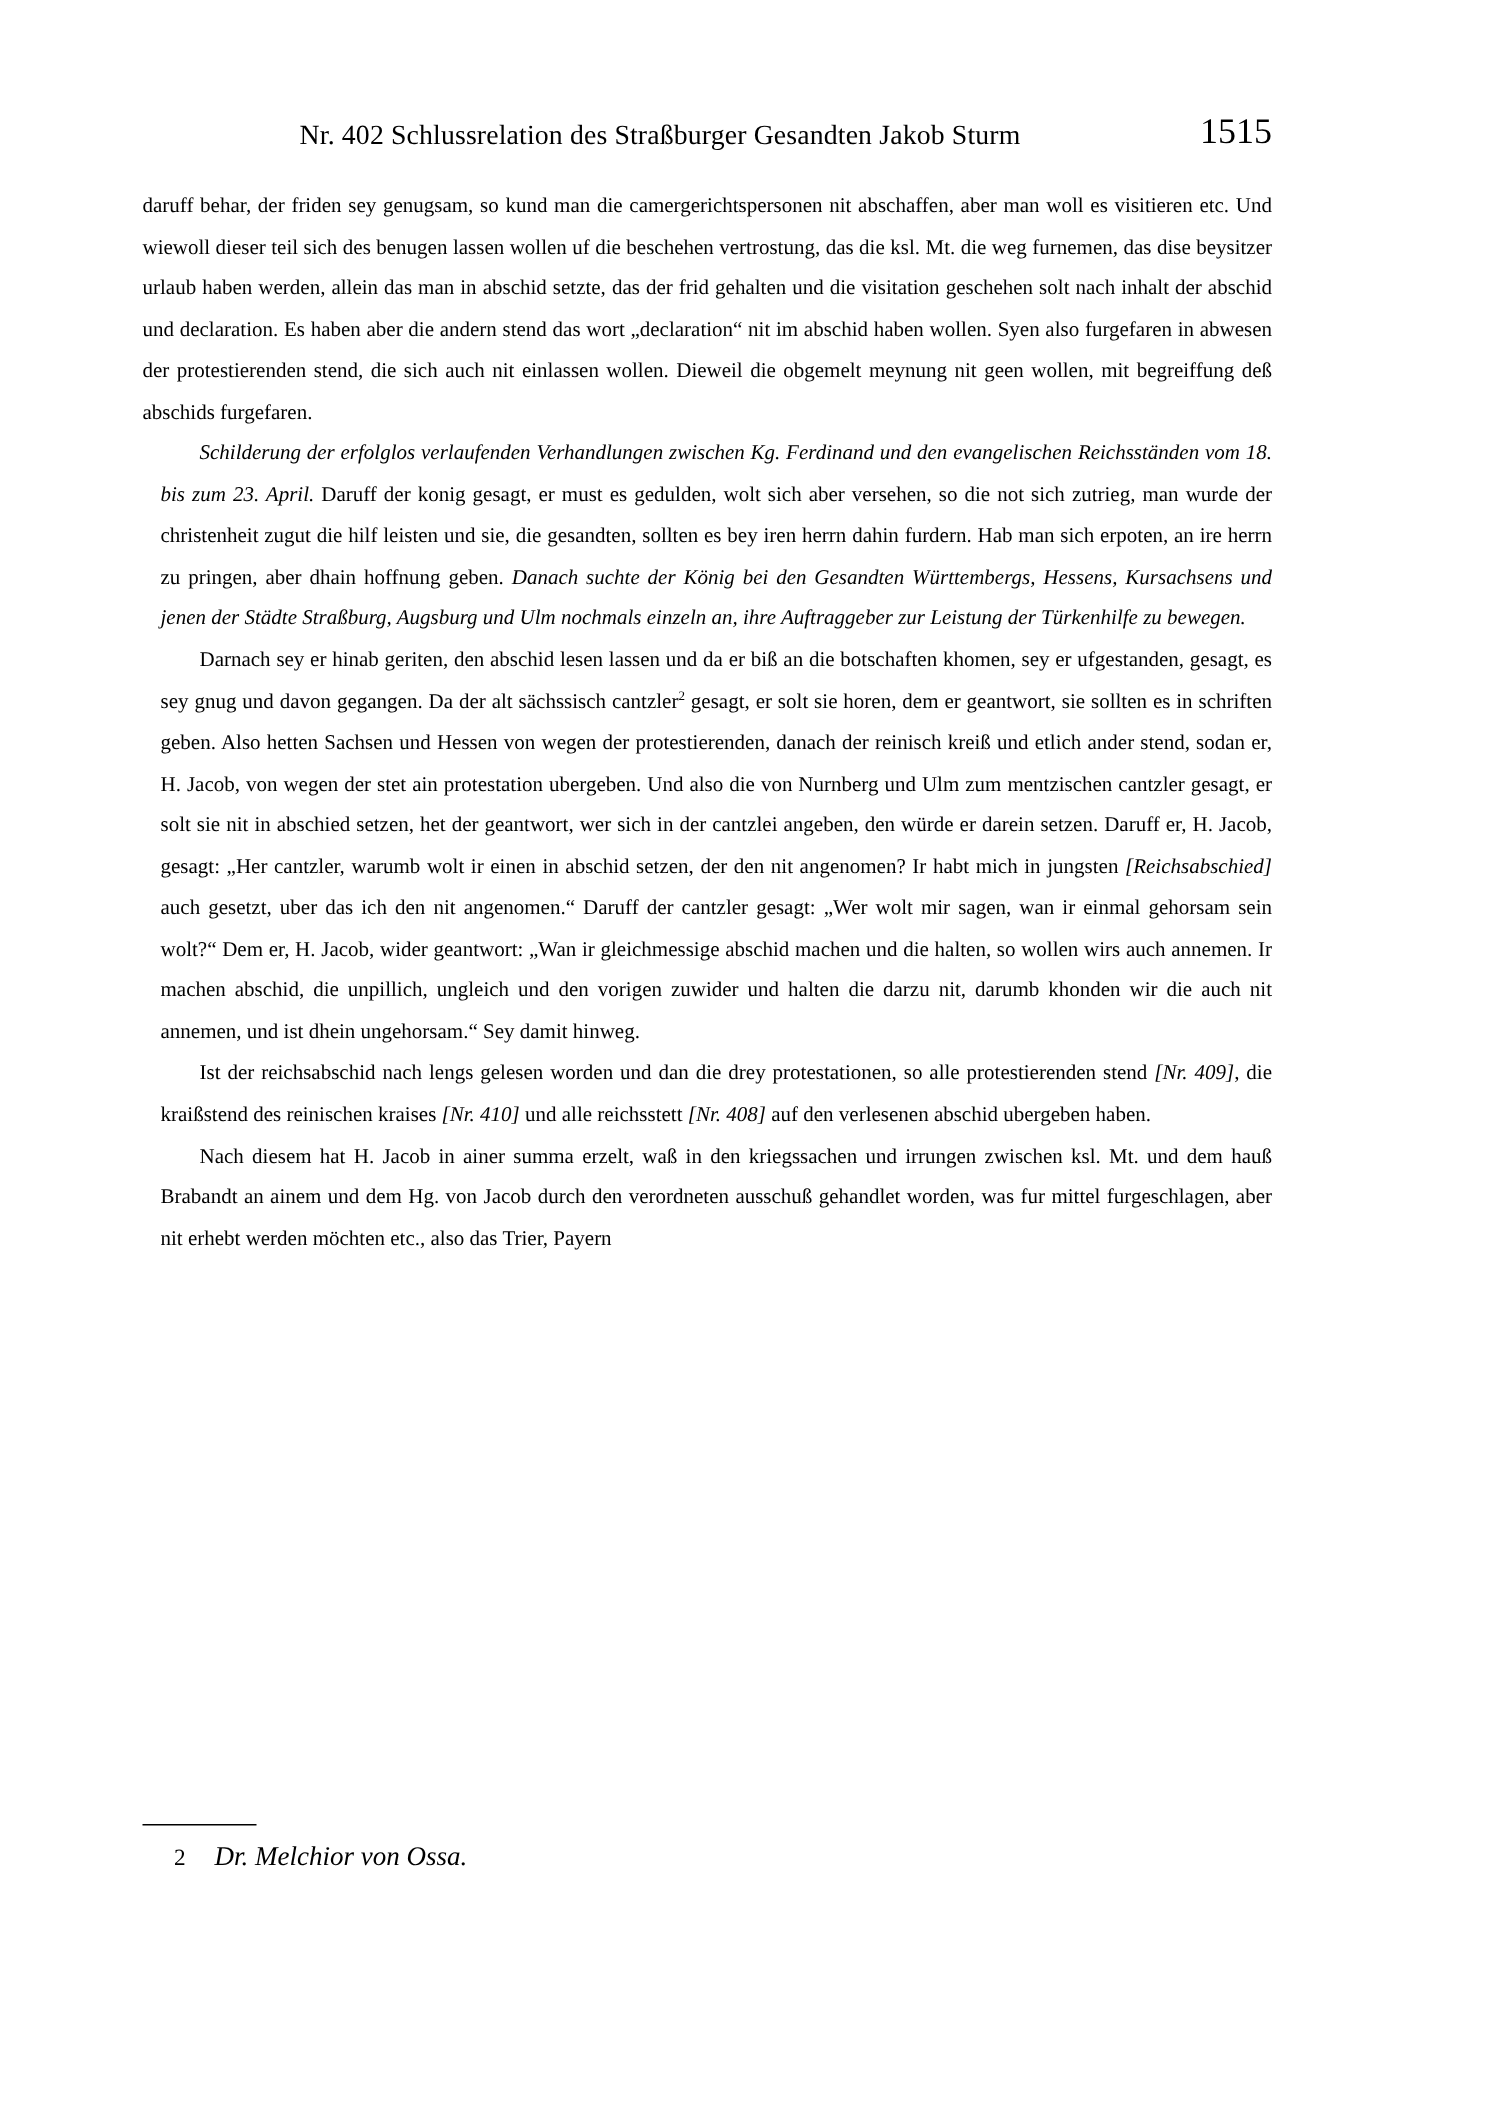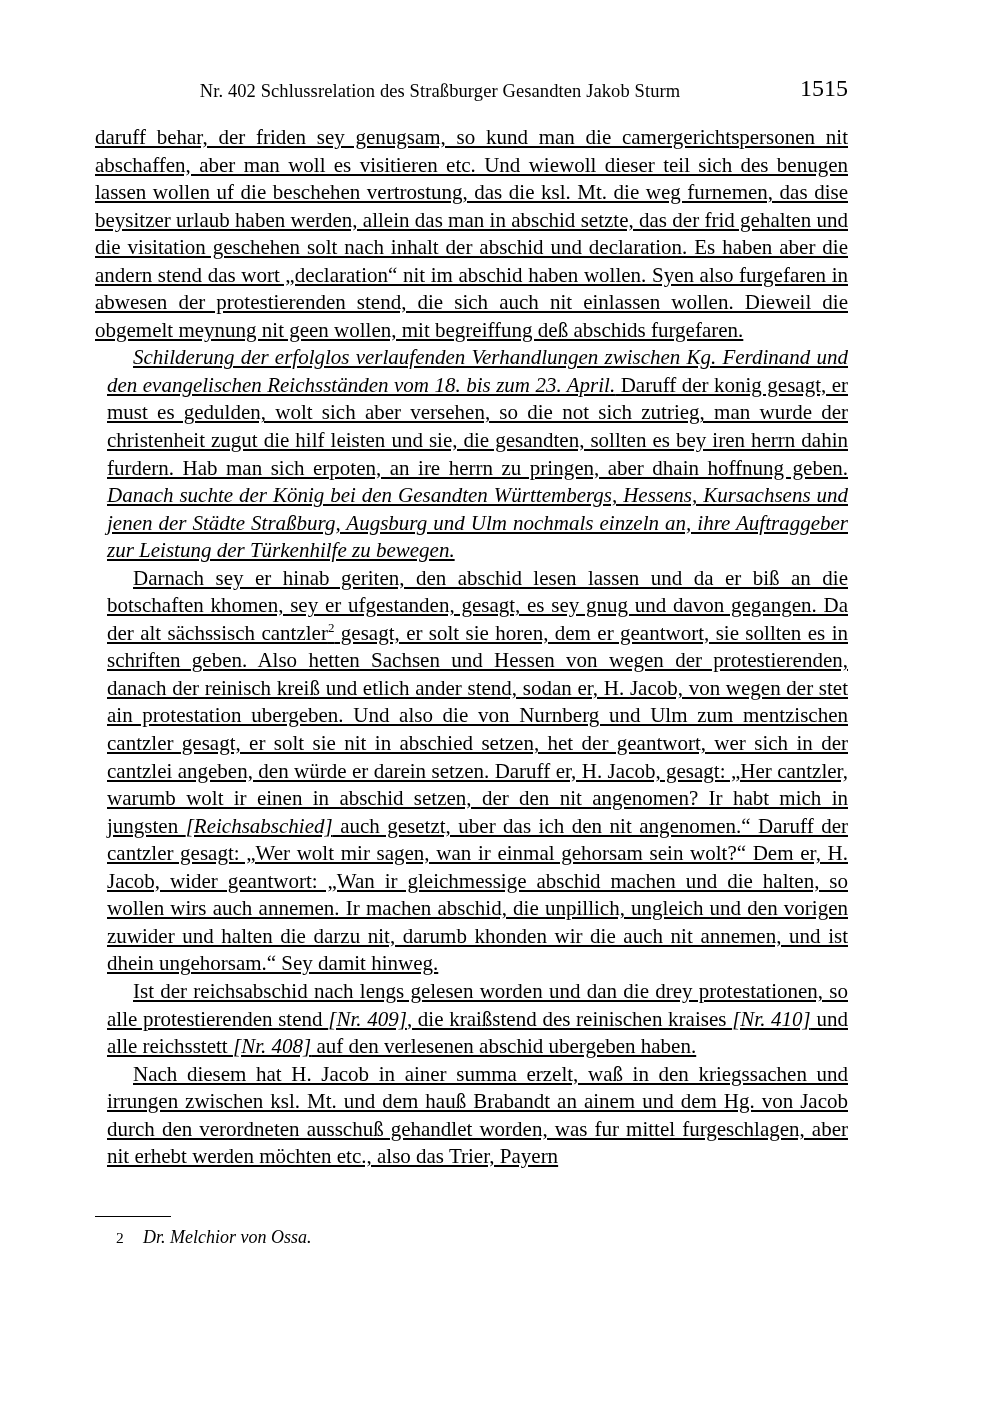--- a/index.html
+++ b/index.html
@@ -59,28 +59,27 @@
   .column {
     position: absolute;
     left: 95px;
     top: 124px;
     width: 753px;
   }
 
   p.para {
     margin: 0;
     padding: 0;
-    font-size: 21px;
+    font-size: 14px;
     line-height: 27.55px;
     text-align: justify;
     text-justify: inter-word;
     -webkit-hyphens: none;
     hyphens: none;
     text-indent: 0;
-    text-decoration: underline;
   }
   p.indent {
     text-indent: 26px;
     margin-left: 12px;
   }
 
   .it {
     font-style: italic;
   }
 

